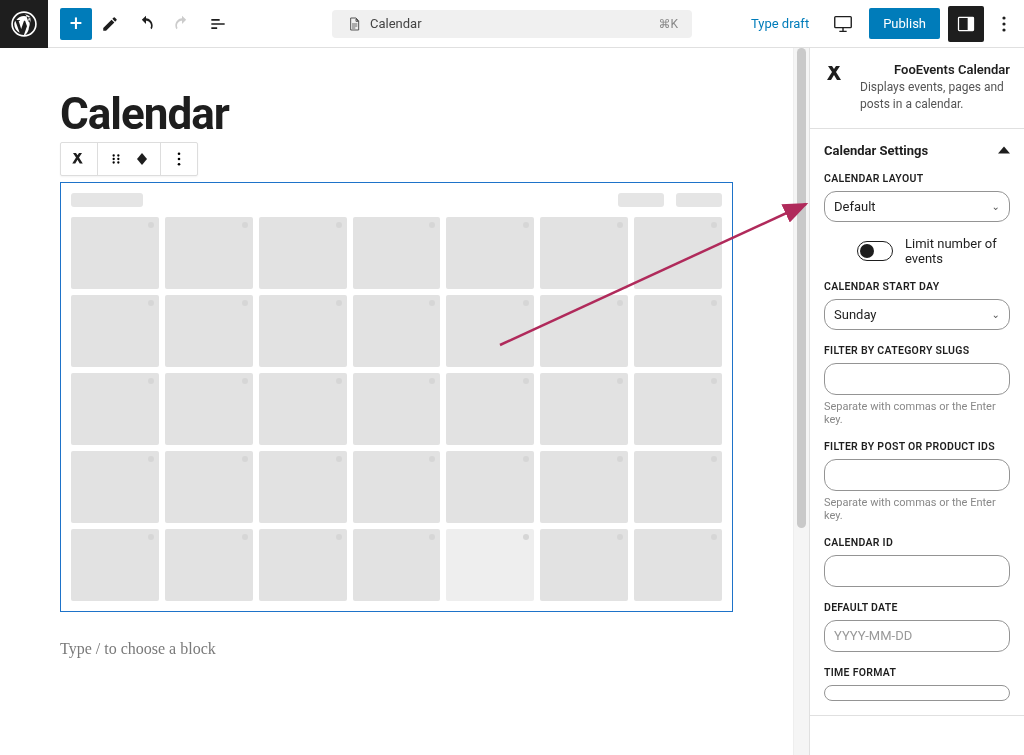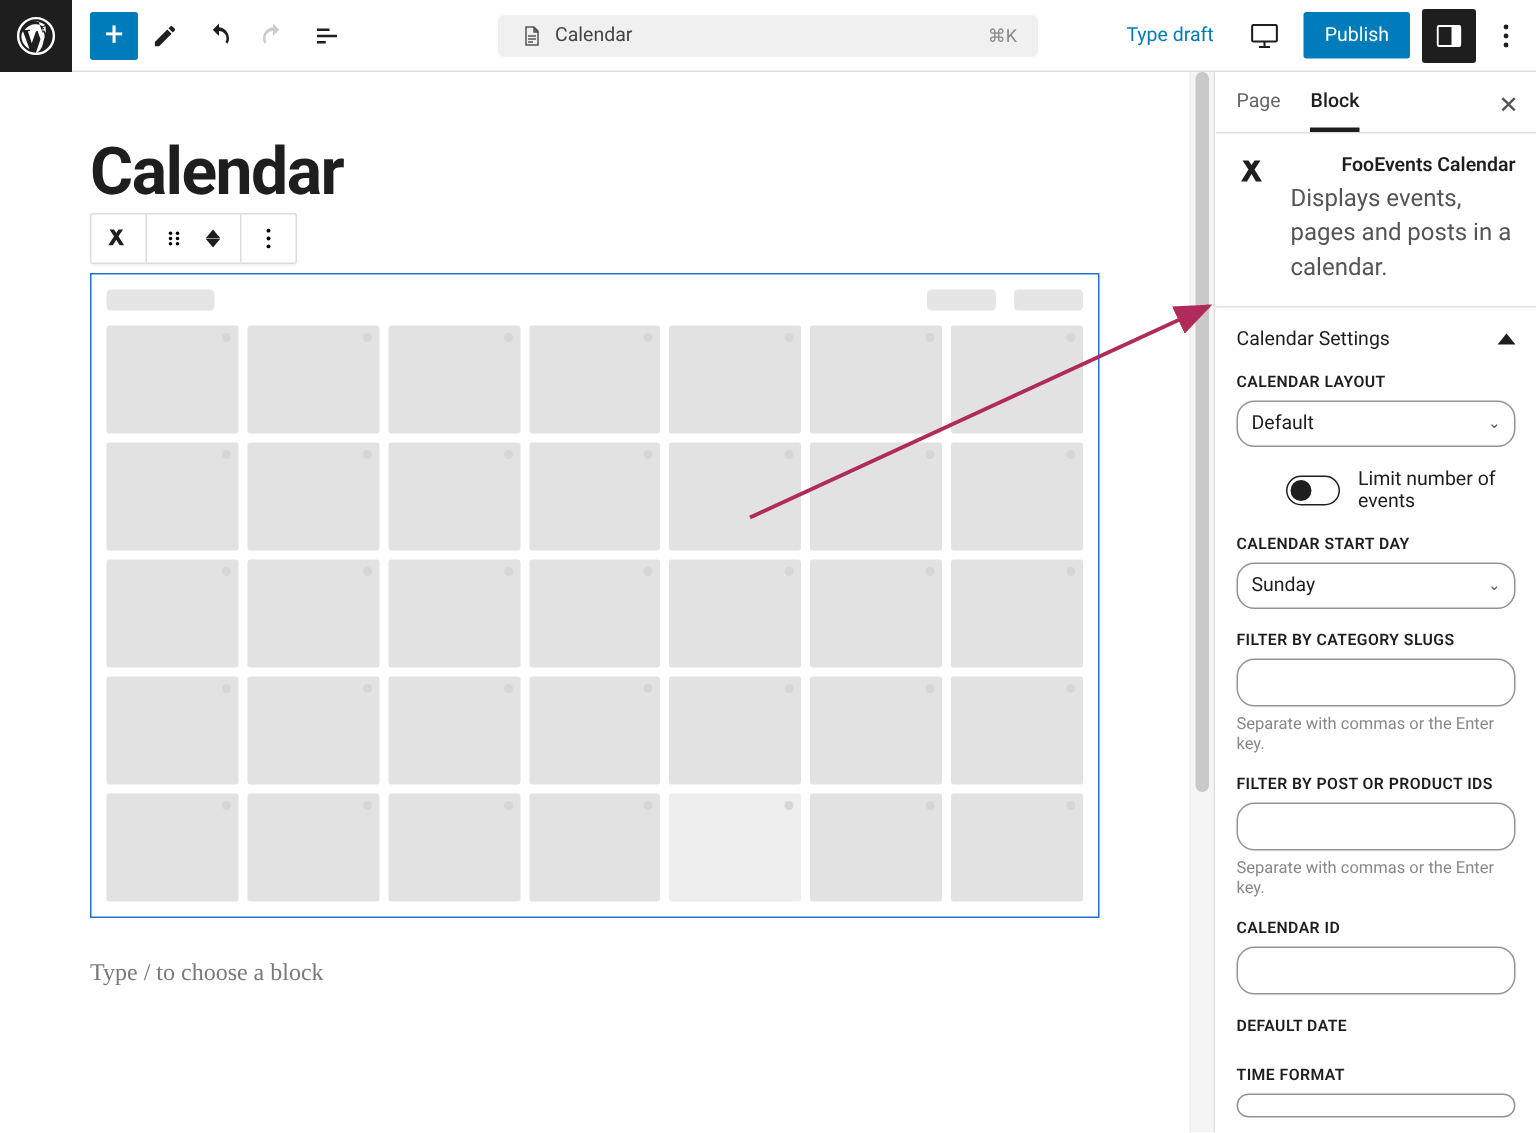--- a/index.html
+++ b/index.html
@@ -47,24 +47,24 @@
 
     
     .side-tabs { display: flex; border-bottom: 1px solid #e0e0e0; padding: 12px 14px 0 14px; gap: 20px; position: relative; }
     .side-tab { padding-bottom: 10px; color: #666; cursor: pointer; font-size: 13px; }
     .side-tab.active { color: #1e1e1e; border-bottom: 3px solid #1e1e1e; font-weight: 500; }
     .close-panel { position: absolute; right: 12px; top: 12px; cursor: pointer; color: #555; font-size: 16px; }
 
     .block-desc { padding: 14px; border-bottom: 1px solid #e0e0e0; display: flex; gap: 12px; }
     .block-desc-icon { width: 24px; height: 24px; flex-shrink: 0; }
     .block-desc-title { font-weight: 600; font-size: 13px; margin-bottom: 2px; text-align: right; }
-    .block-desc-text { font-size: 16px; color: #555; line-height: 1.45; }
+    .block-desc-text { font-size: 12px; color: #555; line-height: 1.45; }
 
     .panel-section { border-bottom: 1px solid #e0e0e0; }
-    .panel-header { padding: 14px; display: flex; justify-content: space-between; align-items: center; cursor: pointer; font-weight: 400; font-size: 13px; gap: 28px; }
+    .panel-header { padding: 14px; display: flex; justify-content: space-between; align-items: center; cursor: pointer; font-weight: 700; font-size: 13px; gap: 28px; }
     .panel-body { padding: 0 14px 14px 14px; display: flex; flex-direction: column; gap: 14px; }
     .field-label { font-size: 10.5px; font-weight: 600; letter-spacing: 0.3px; text-transform: uppercase; color: #1e1e1e; margin-bottom: 6px; }
     .help-text { font-size: 11px; color: #888; margin-top: 5px; }
     .select-box, .text-input { width: 100%; border: 1px solid #949494; padding: 7px 9px; font-size: 13px; background: #fff; border-radius: 12px; position: relative; display:flex; justify-content: space-between; align-items: center; }
     .select-box .chev { color: #555; font-size: 10px; }
     .text-input { min-height: 32px; color: #888; }
     .text-input.empty { color: transparent; }
 
     .toggle-row { display: flex; align-items: center; gap: 12px; padding-left: 33px; }
     .toggle { width: 36px; height: 20px; border-radius: 999px; position: relative; cursor: pointer; flex-shrink: 0; }
@@ -233,25 +233,20 @@
     </div>
 
     <div class="block-placeholder">Type / to choose a block</div>
   </div>
 
   <div class="scroll-gutter">
     <div class="scroll-thumb"></div>
   </div>
 
   <div class="sidebar">
-    <div class="side-tabs">
-      <div class="side-tab">Page</div>
-      <div class="side-tab active">Block</div>
-      <div class="close-panel">✕</div>
-    </div>
 
     <div class="block-desc">
       <div class="block-desc-icon">
         <svg width="24" height="24" viewBox="0 0 24 24">
             <path d="M4 4h4l2 3 2-3h4l-4 6 5 8h-4l-3-5-3 5H3l5-8-4-6z" fill="#1e1e1e"></path>
           </svg>
       </div>
       <div>
         <div class="block-desc-title">FooEvents Calendar</div>
         <div class="block-desc-text">Displays events, pages and posts in a calendar.</div>
@@ -301,20 +296,23 @@
           <div class="help-text">Separate with commas or the Enter key.</div>
         </div>
 
         <div>
           <div class="field-label">CALENDAR ID</div>
           <div class="text-input empty">&nbsp;</div>
         </div>
 
         <div>
           <div class="field-label">DEFAULT DATE</div>
+          <div class="text-input">
+              <span style="color:#999">YYYY-MM-DD</span>
+            </div>
         </div>
 
         <div>
           <div class="field-label">TIME FORMAT</div>
           <div class="select-box">
             
           </div>
         </div>
 
       </div>

